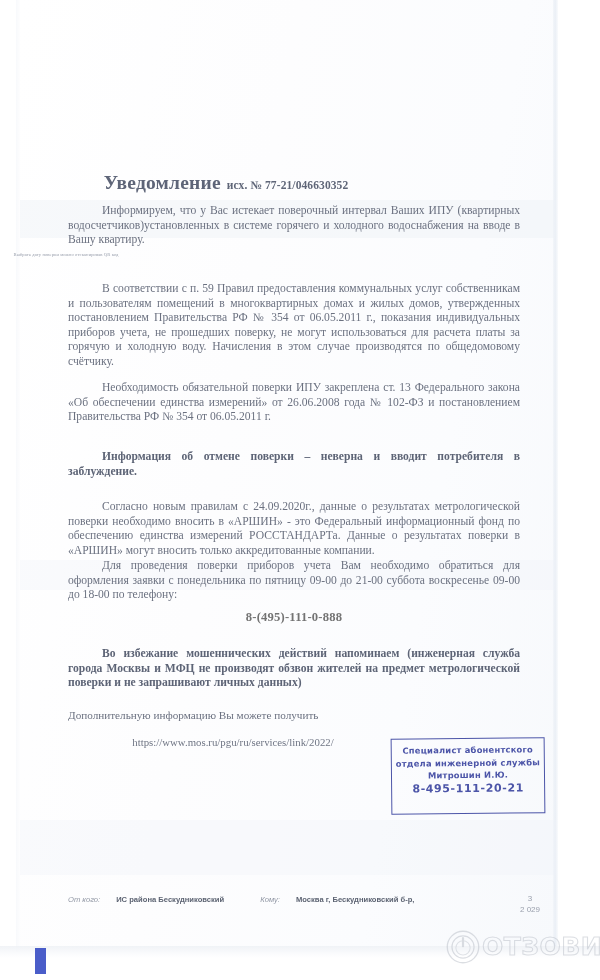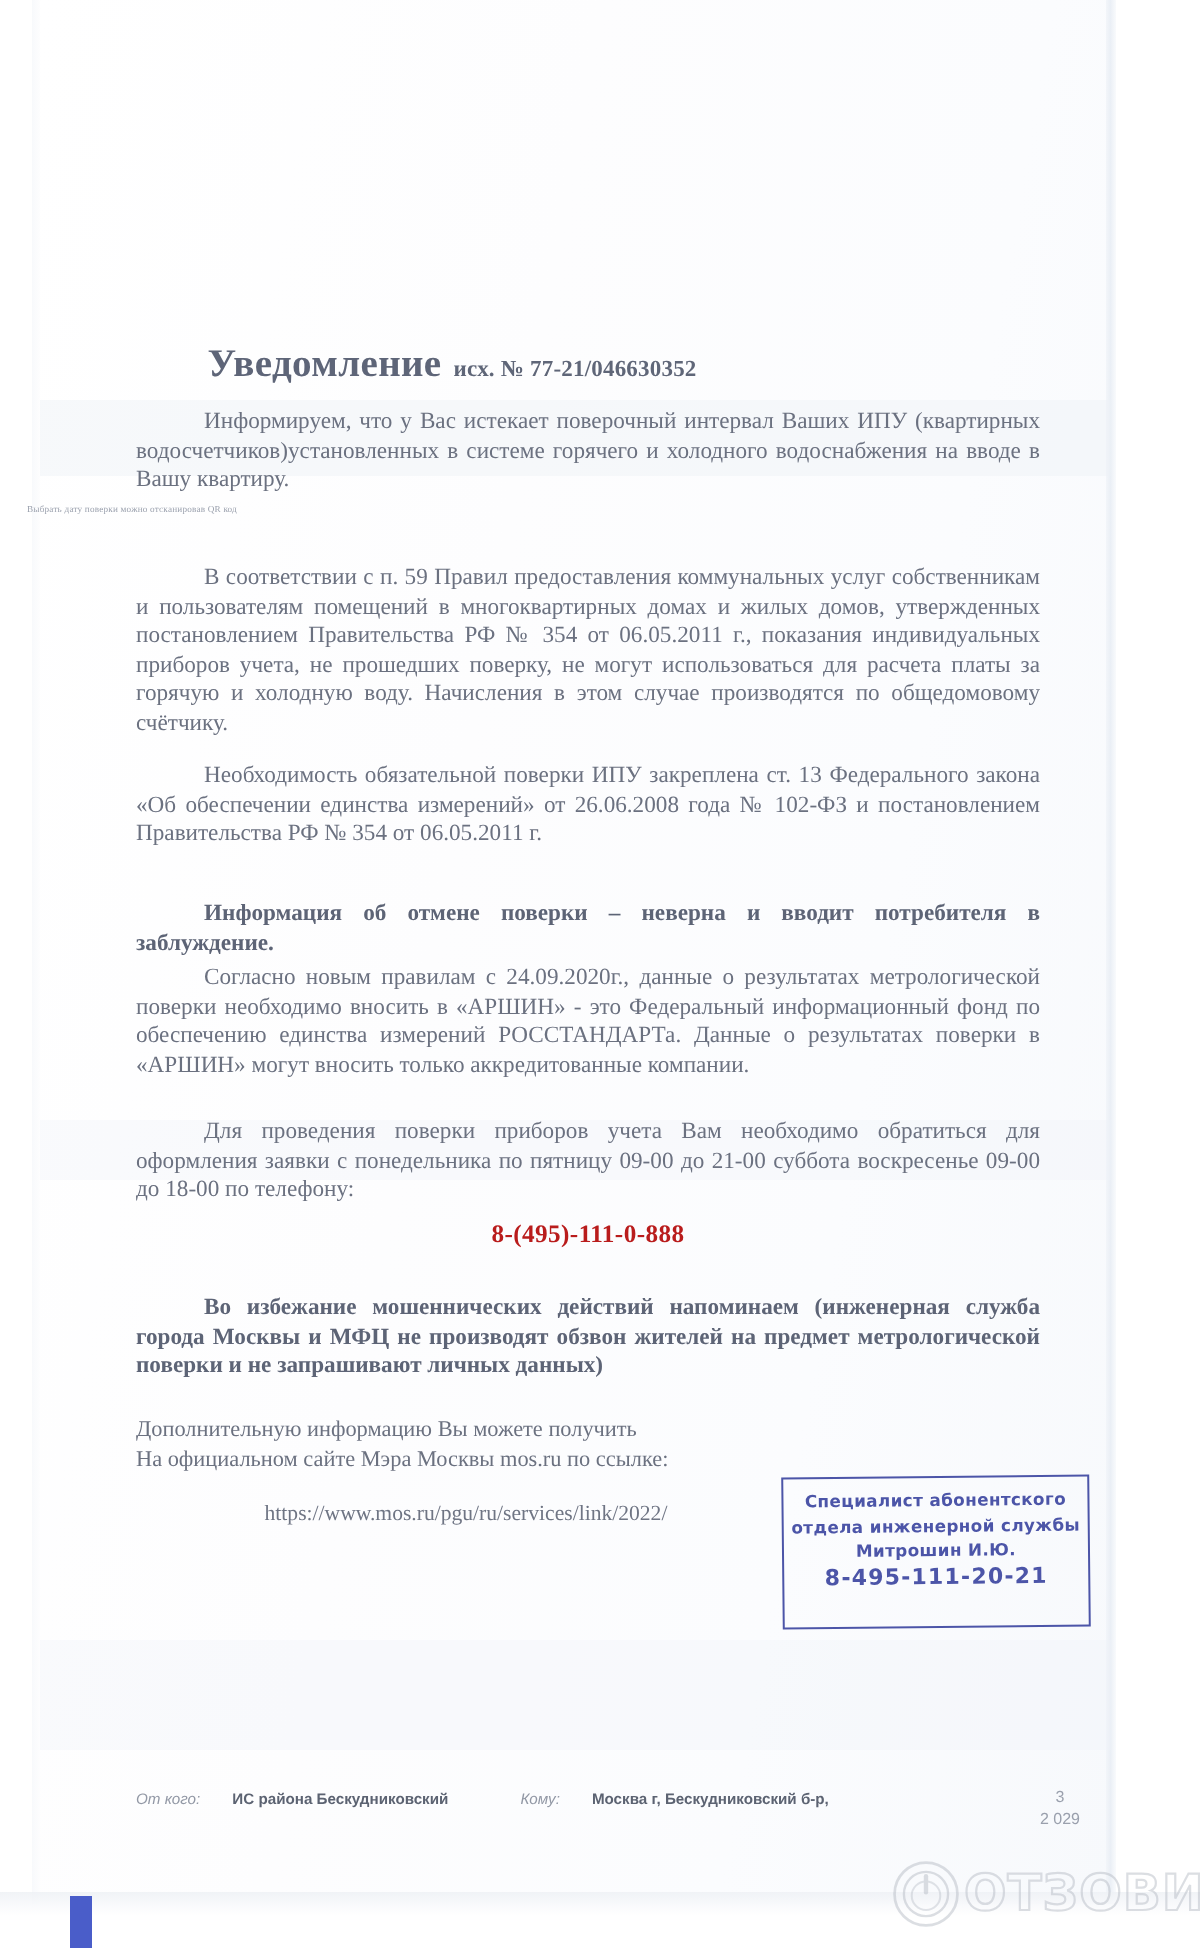--- a/index.html
+++ b/index.html
@@ -109,21 +109,21 @@
     color: #5d6476;
     margin-top: 16px;
   }
 
   .phone {
     margin: 0;
     padding-top: 5px;
     text-align: center;
     font-size: 12.6px;
     font-weight: bold;
-    color: #b91c1c;
+    color: #737373;
     letter-spacing: .2px;
   }
 
   .qr-note {
     position: absolute;
     left: 6px;
     top: 252px;
     width: 120px;
     text-align: center;
     font-size: 4.6px;
@@ -256,31 +256,30 @@
   <div class="content">
 
     <p class="para" style="position:absolute;top:204px;left:0;width:452px;">Информируем, что у Вас истекает поверочный интервал Ваших ИПУ (квартирных водосчетчиков)установленных в системе горячего и холодного водоснабжения на вводе в Вашу квартиру.</p>
 
     <p class="para" style="position:absolute;top:282px;left:0;width:452px;">В соответствии с п. 59 Правил предоставления коммунальных услуг собственникам и пользователям помещений в многоквартирных домах и жилых домов, утвержденных постановлением Правительства РФ № 354 от 06.05.2011 г., показания индивидуальных приборов учета, не прошедших поверку, не могут использоваться для расчета платы за горячую и холодную воду. Начисления в этом случае производятся по общедомовому счётчику.</p>
 
     <p class="para" style="position:absolute;top:381px;left:0;width:452px;">Необходимость обязательной поверки ИПУ закреплена ст. 13 Федерального закона «Об обеспечении единства измерений» от 26.06.2008 года № 102-ФЗ и постановлением Правительства РФ № 354 от 06.05.2011 г.</p>
 
     <p class="para bold" style="position:absolute;top:434px;left:0;width:452px;">Информация об отмене поверки – неверна и вводит потребителя в заблуждение.</p>
 
-    <p class="para" style="position:absolute;top:482px;left:0;width:452px;">Согласно новым правилам с 24.09.2020г., данные о результатах метрологической поверки необходимо вносить в «АРШИН» - это Федеральный информационный фонд по обеспечению единства измерений РОССТАНДАРТа. Данные о результатах поверки в «АРШИН» могут вносить только аккредитованные компании.</p>
+    <p class="para" style="position:absolute;top:500px;left:0;width:452px;">Согласно новым правилам с 24.09.2020г., данные о результатах метрологической поверки необходимо вносить в «АРШИН» - это Федеральный информационный фонд по обеспечению единства измерений РОССТАНДАРТа. Данные о результатах поверки в «АРШИН» могут вносить только аккредитованные компании.</p>
 
     <p class="para" style="position:absolute;top:559px;left:0;width:452px;">Для проведения поверки приборов учета Вам необходимо обратиться для оформления заявки с понедельника по пятницу 09-00 до 21-00 суббота воскресенье 09-00 до 18-00 по телефону:</p>
 
     <p class="phone" style="position:absolute;top:605px;left:0;width:452px;">8-(495)-111-0-888</p>
 
     <p class="para bold" style="position:absolute;top:631px;left:0;width:452px;">Во избежание мошеннических действий напоминаем (инженерная служба города Москвы и МФЦ не производят обзвон жителей на предмет метрологической поверки и не запрашивают личных данных)</p>
 
     <div class="link-block" style="position:absolute;top:708px;left:0;width:330px;">
       <div>Дополнительную информацию Вы можете получить</div>
-      <div>На официальном сайте Мэра Москвы mos.ru по ссылке:</div>
       <div class="link-url" style="padding-top:12px;text-align:center;">https://www.mos.ru/pgu/ru/services/link/2022/</div>
     </div>
 
   </div>
 
   <div class="stamp">
     <div class="stamp-inner">
       <div class="stamp-line">Специалист абонентского</div>
       <div class="stamp-line">отдела инженерной службы</div>
       <div class="stamp-line">Митрошин И.Ю.</div>

